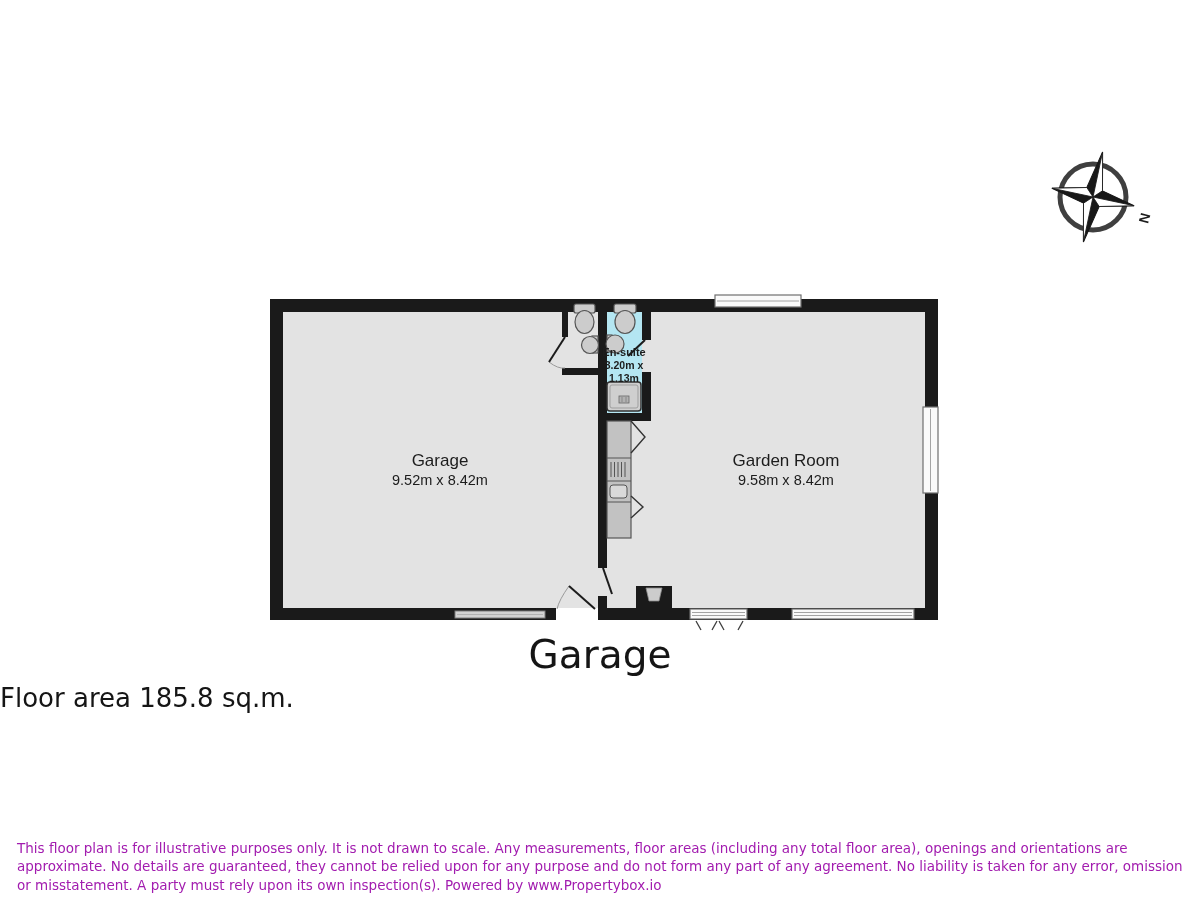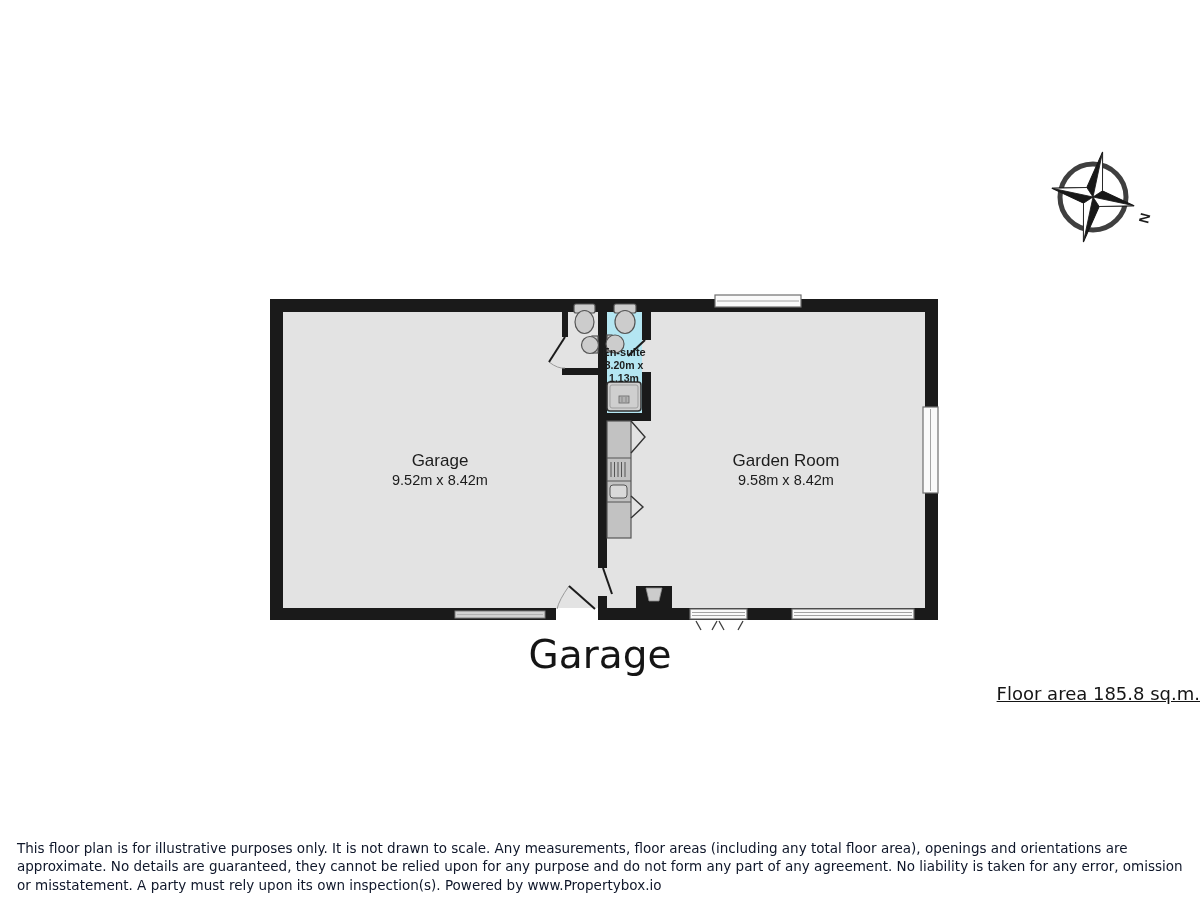--- a/index.html
+++ b/index.html
@@ -13,24 +13,24 @@
   .ensuite-dims{font-size:10.5px;font-weight:bold;}
   .wall{stroke:none;}
   .leaf{stroke:#1c1c1c;stroke-width:2;fill:none;}
   .arc{stroke:#9a9a9a;stroke-width:1;fill:none;}
   .fixture{fill:#cccccc;stroke:#555555;stroke-width:1.2;}
   .win{stroke:#6f6f6f;stroke-width:1.2;}
   .winline{stroke:#9a9a9a;stroke-width:0.9;}
   .tick{stroke:#3d3d3d;stroke-width:1.3;}
   #page-title{position:absolute;left:0;right:0;top:632px;text-align:center;
        font-size:39px;color:#151515;}
-  #floor-area{position:absolute;left:0;right:0;top:683px;text-align:right;
-       font-size:18px;color:#151515;text-decoration:underline;}
+  #floor-area{position:absolute;left:0;right:0;top:683px;text-align:left;
+       font-size:26px;color:#151515;}
   #disclaimer{position:absolute;left:17px;top:839px;width:1172px;
-       font-size:13.5px;line-height:1.36;color:#0f172a;}
+       font-size:13.5px;line-height:1.36;color:#a21caf;}
 </style>
 </head>
 <body>
 
 <svg id="plan-svg" viewBox="0 0 1200 899">
 
   <g>
 
     <rect x="270" y="299" width="668" height="321" class="wall" fill="#1a1a1a"></rect>
 

